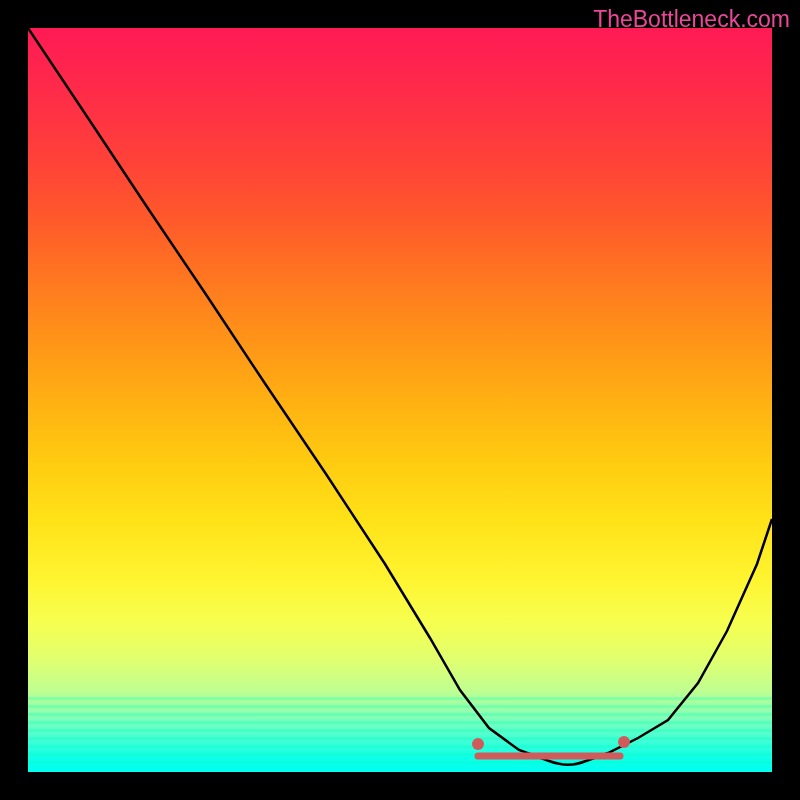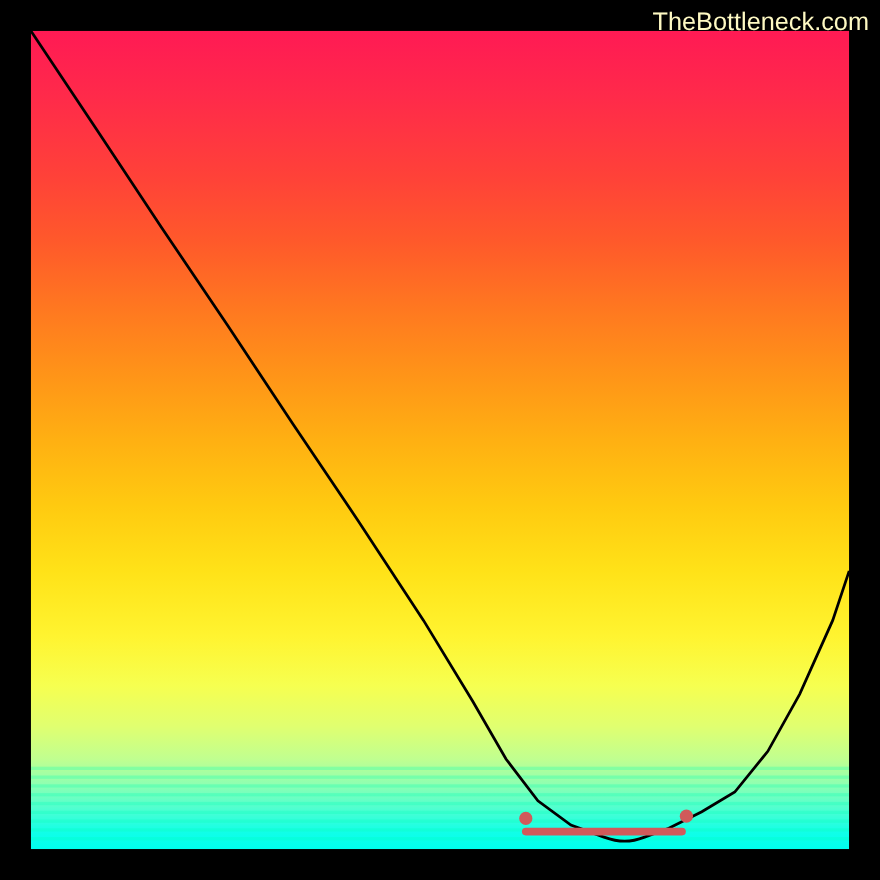--- a/index.html
+++ b/index.html
@@ -1,17 +1,17 @@
 <!DOCTYPE html>
 <html><head>
 <meta charset="utf-8">
 <style>
 *{margin:0;padding:0;box-sizing:border-box}
 body{background:#000;width:800px;height:800px;position:relative;font-family:Arial,sans-serif}
-.watermark{position:absolute;top:6px;right:10px;color:#fef9c3;font-size:23px;font-weight:400;z-index:10}
+.watermark{position:absolute;top:6px;right:10px;color:#ec4899;font-size:23px;font-weight:400;z-index:10}
 .plot-area{position:absolute;left:28px;top:28px;width:744px;height:744px;overflow:hidden}
 .gradient{position:absolute;inset:0;background:linear-gradient(to bottom,
 #ff1a54 0%,
 #ff2a4a 8%,
 #ff4238 18%,
 #ff5a2a 26%,
 #ff7820 34%,
 #ff9418 42%,
 #ffb012 50%,
 #ffca10 58%,

